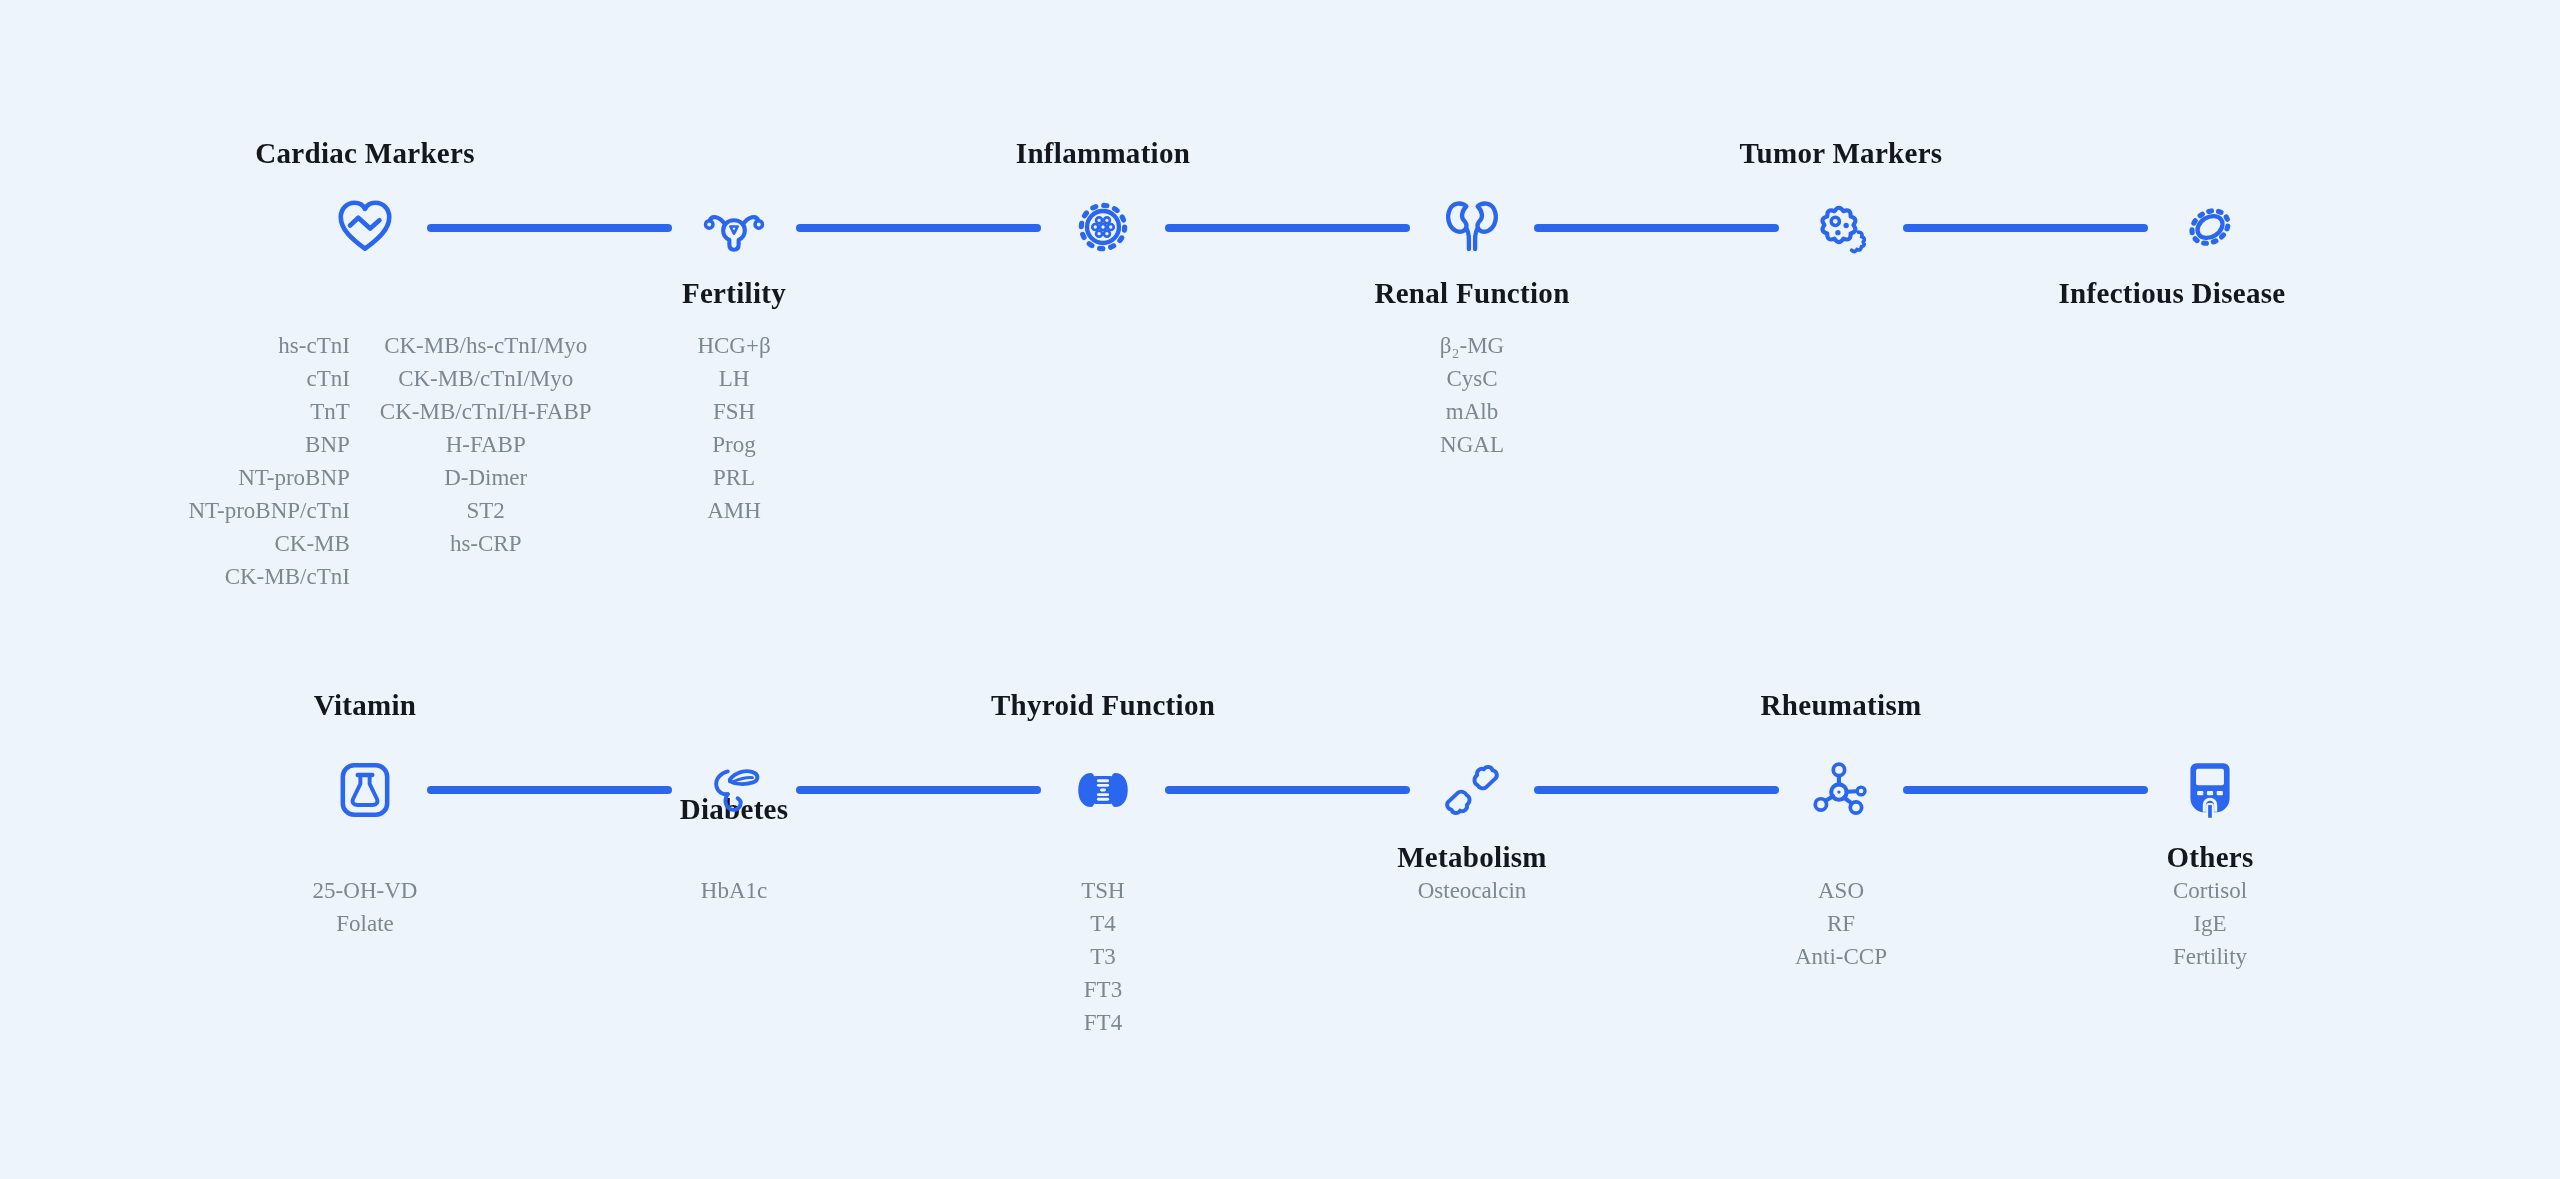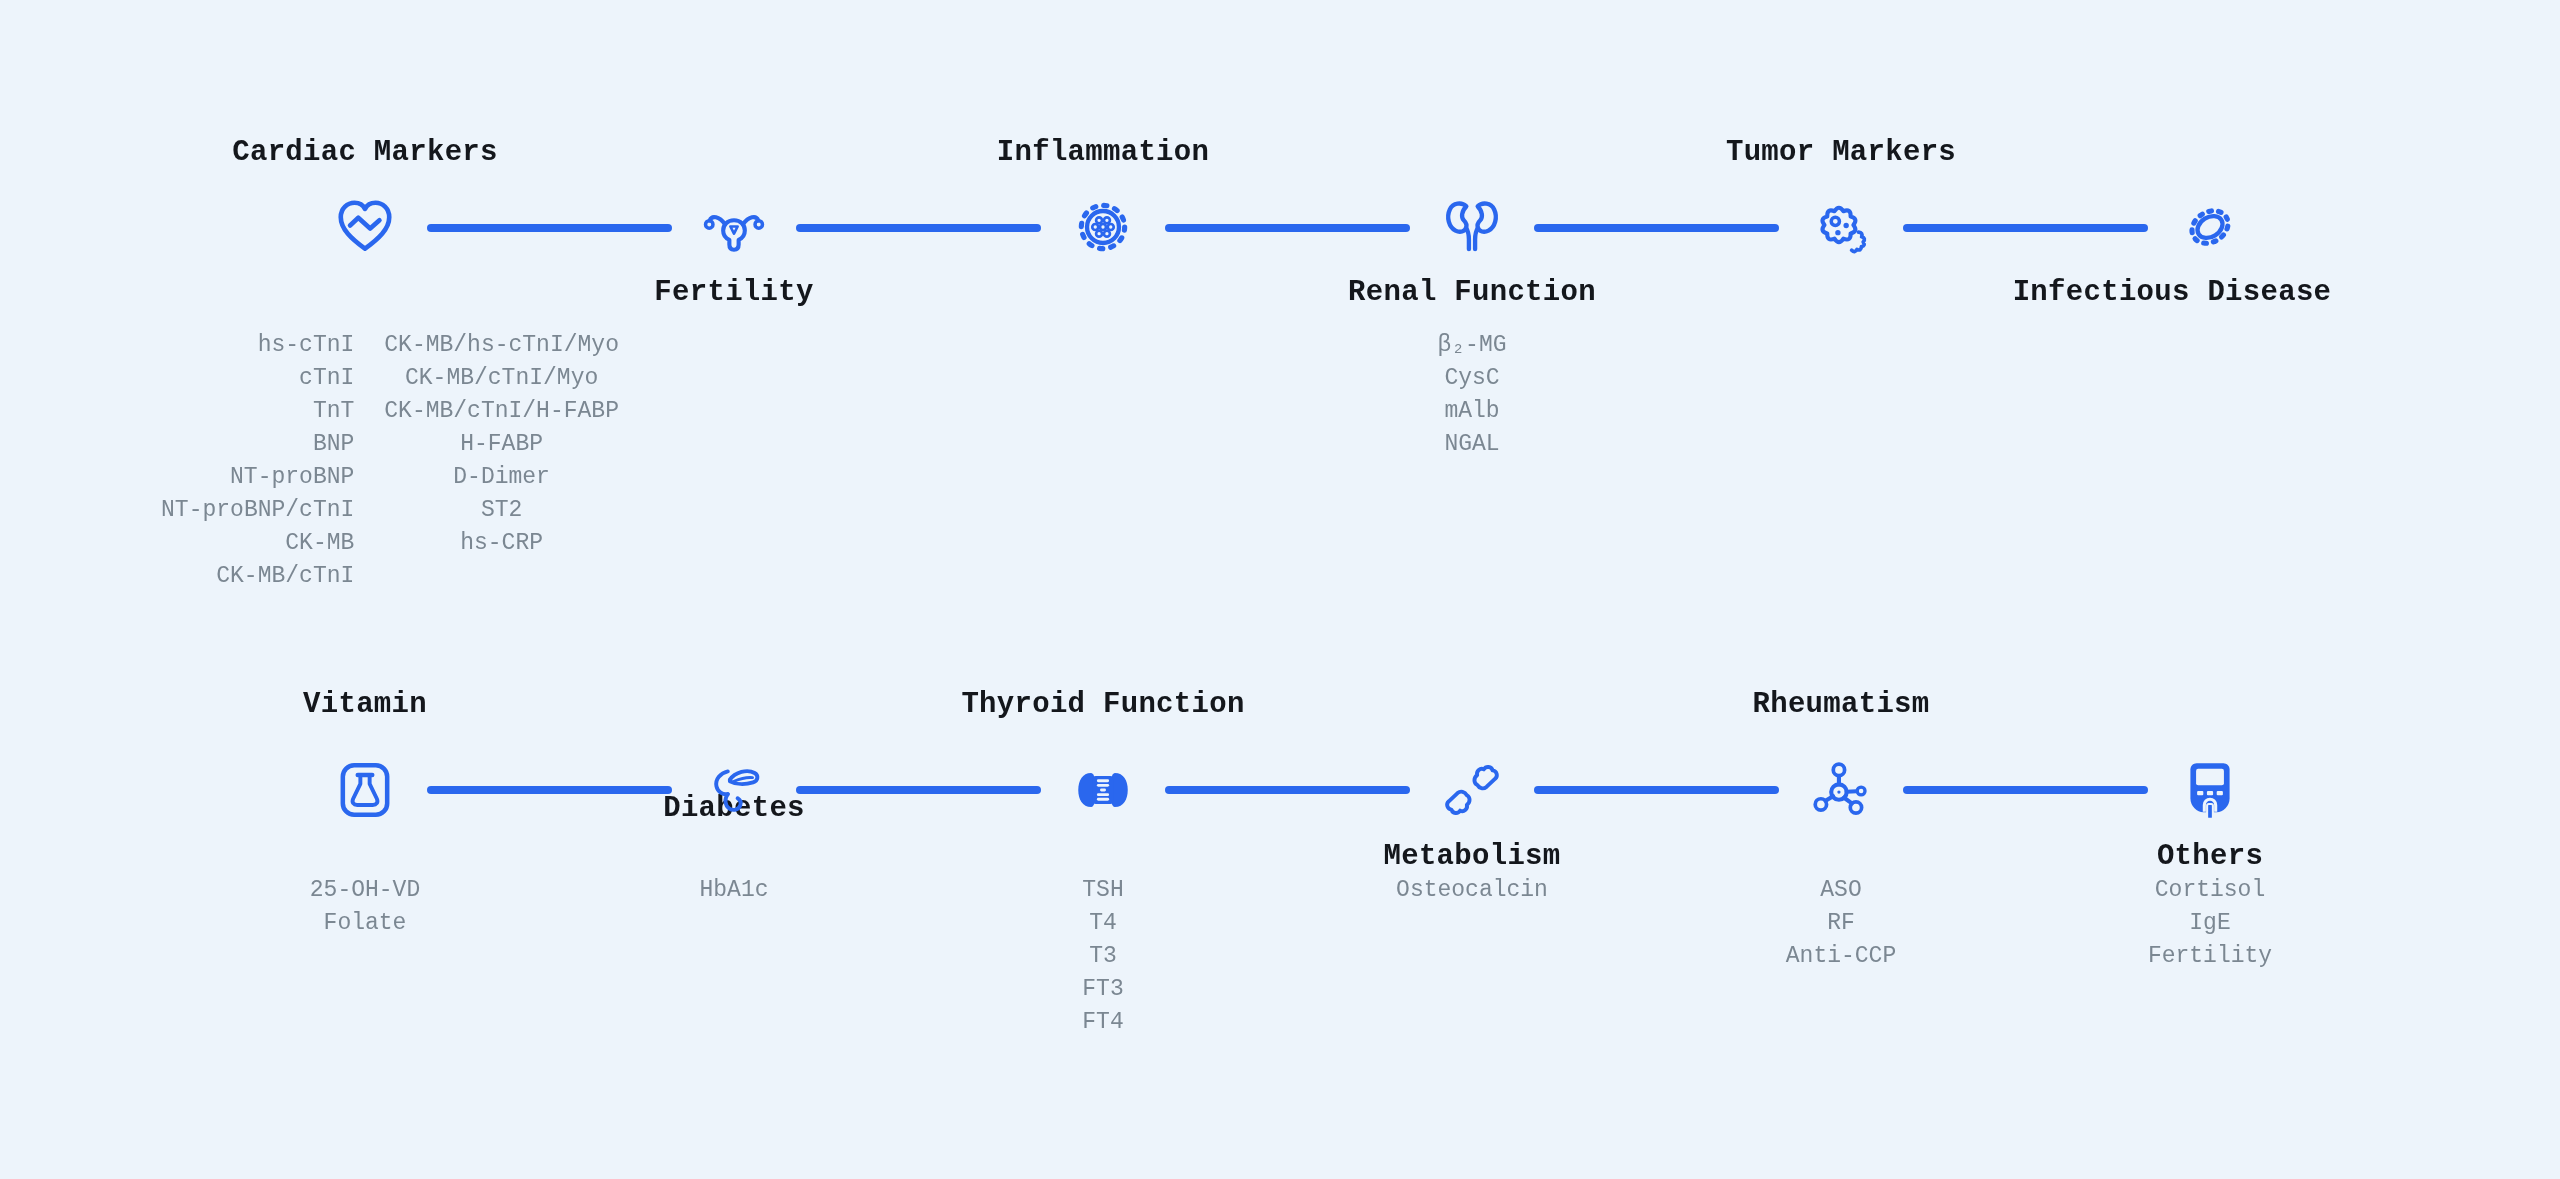--- a/index.html
+++ b/index.html
@@ -1,19 +1,19 @@
 <!DOCTYPE html>
 <html style="--accent: #2a67ee; --bg: #edf4fb; --title: #14171c; --muted: #7b8792;"><head>
 <meta charset="utf-8">
 <style>
   html,body{margin:0;padding:0;background:#edf4fb;}
   .stage{
     position:relative;width:2560px;height:1179px;overflow:hidden;
     background:var(--bg,#edf4fb);
-    font-family:Liberation Mono, monospace;
+    font-family:Liberation Serif, serif;
   }
   .title{
     position:absolute;transform:translateX(-50%);white-space:nowrap;
     font-size:29px;font-weight:600;color:var(--title,#14171c);letter-spacing:.3px;
     line-height:34px;
   }
   .list{position:absolute;transform:translateX(-50%);text-align:center;}
   .item{font-size:23px;line-height:33px;color:var(--muted,#7b8792);white-space:nowrap;}
   .cols{position:absolute;transform:translateX(-50%);display:flex;gap:30px;}
   .cols .col-left{text-align:right;}
@@ -72,20 +72,28 @@
   <div class="icon" style="left:734px;top:194px;">
     <svg viewBox="0 0 64 64" fill="none" stroke="currentColor" stroke-width="4" stroke-linecap="round" stroke-linejoin="round">
       <path d="M32 25.5 C25.5 25.5 21.5 30 21.5 35.5 C21.5 39.5 24 43 27.5 44.5 L27.5 49 C27.5 52 29 54 32 54 C35 54 36.5 52 36.5 49 L36.5 44.5 C40 43 42.5 39.5 42.5 35.5 C42.5 30 38.5 25.5 32 25.5 Z"></path>
       <path d="M23.5 29.5 C17.5 21.5 10.5 20.5 8.5 25.5"></path>
       <circle cx="8" cy="29.5" r="3.6" stroke-width="3.4"></circle>
       <path d="M40.5 29.5 C46.5 21.5 53.5 20.5 55.5 25.5"></path>
       <circle cx="56" cy="29.5" r="3.6" stroke-width="3.4"></circle>
       <path d="M28.5 31.5 L35.5 31.5 L32 38.5 Z" stroke-width="2.6"></path>
     </svg>
   </div>
+  <div class="list" style="left:734px;top:329px;">
+      <div class="item">HCG+β</div>
+      <div class="item">LH</div>
+      <div class="item">FSH</div>
+      <div class="item">Prog</div>
+      <div class="item">PRL</div>
+      <div class="item">AMH</div>
+    </div>
 
   <div class="title" style="left:1103px;top:136px;">Inflammation</div>
   <div class="icon" style="left:1103px;top:194px;">
     <svg viewBox="0 0 64 64" fill="none" stroke="currentColor" stroke-linecap="round">
       <circle cx="32" cy="32" r="15.5" stroke-width="4.2"></circle>
       <circle cx="32" cy="32" r="21" stroke-width="5" stroke-dasharray="3.2 7.8"></circle>
       <circle cx="32" cy="32" r="2.9" stroke-width="2.6"></circle>
       <circle cx="39.5" cy="32" r="2.9" stroke-width="2.6"></circle>
       <circle cx="35.8" cy="38.5" r="2.9" stroke-width="2.6"></circle>
       <circle cx="28.2" cy="38.5" r="2.9" stroke-width="2.6"></circle>

